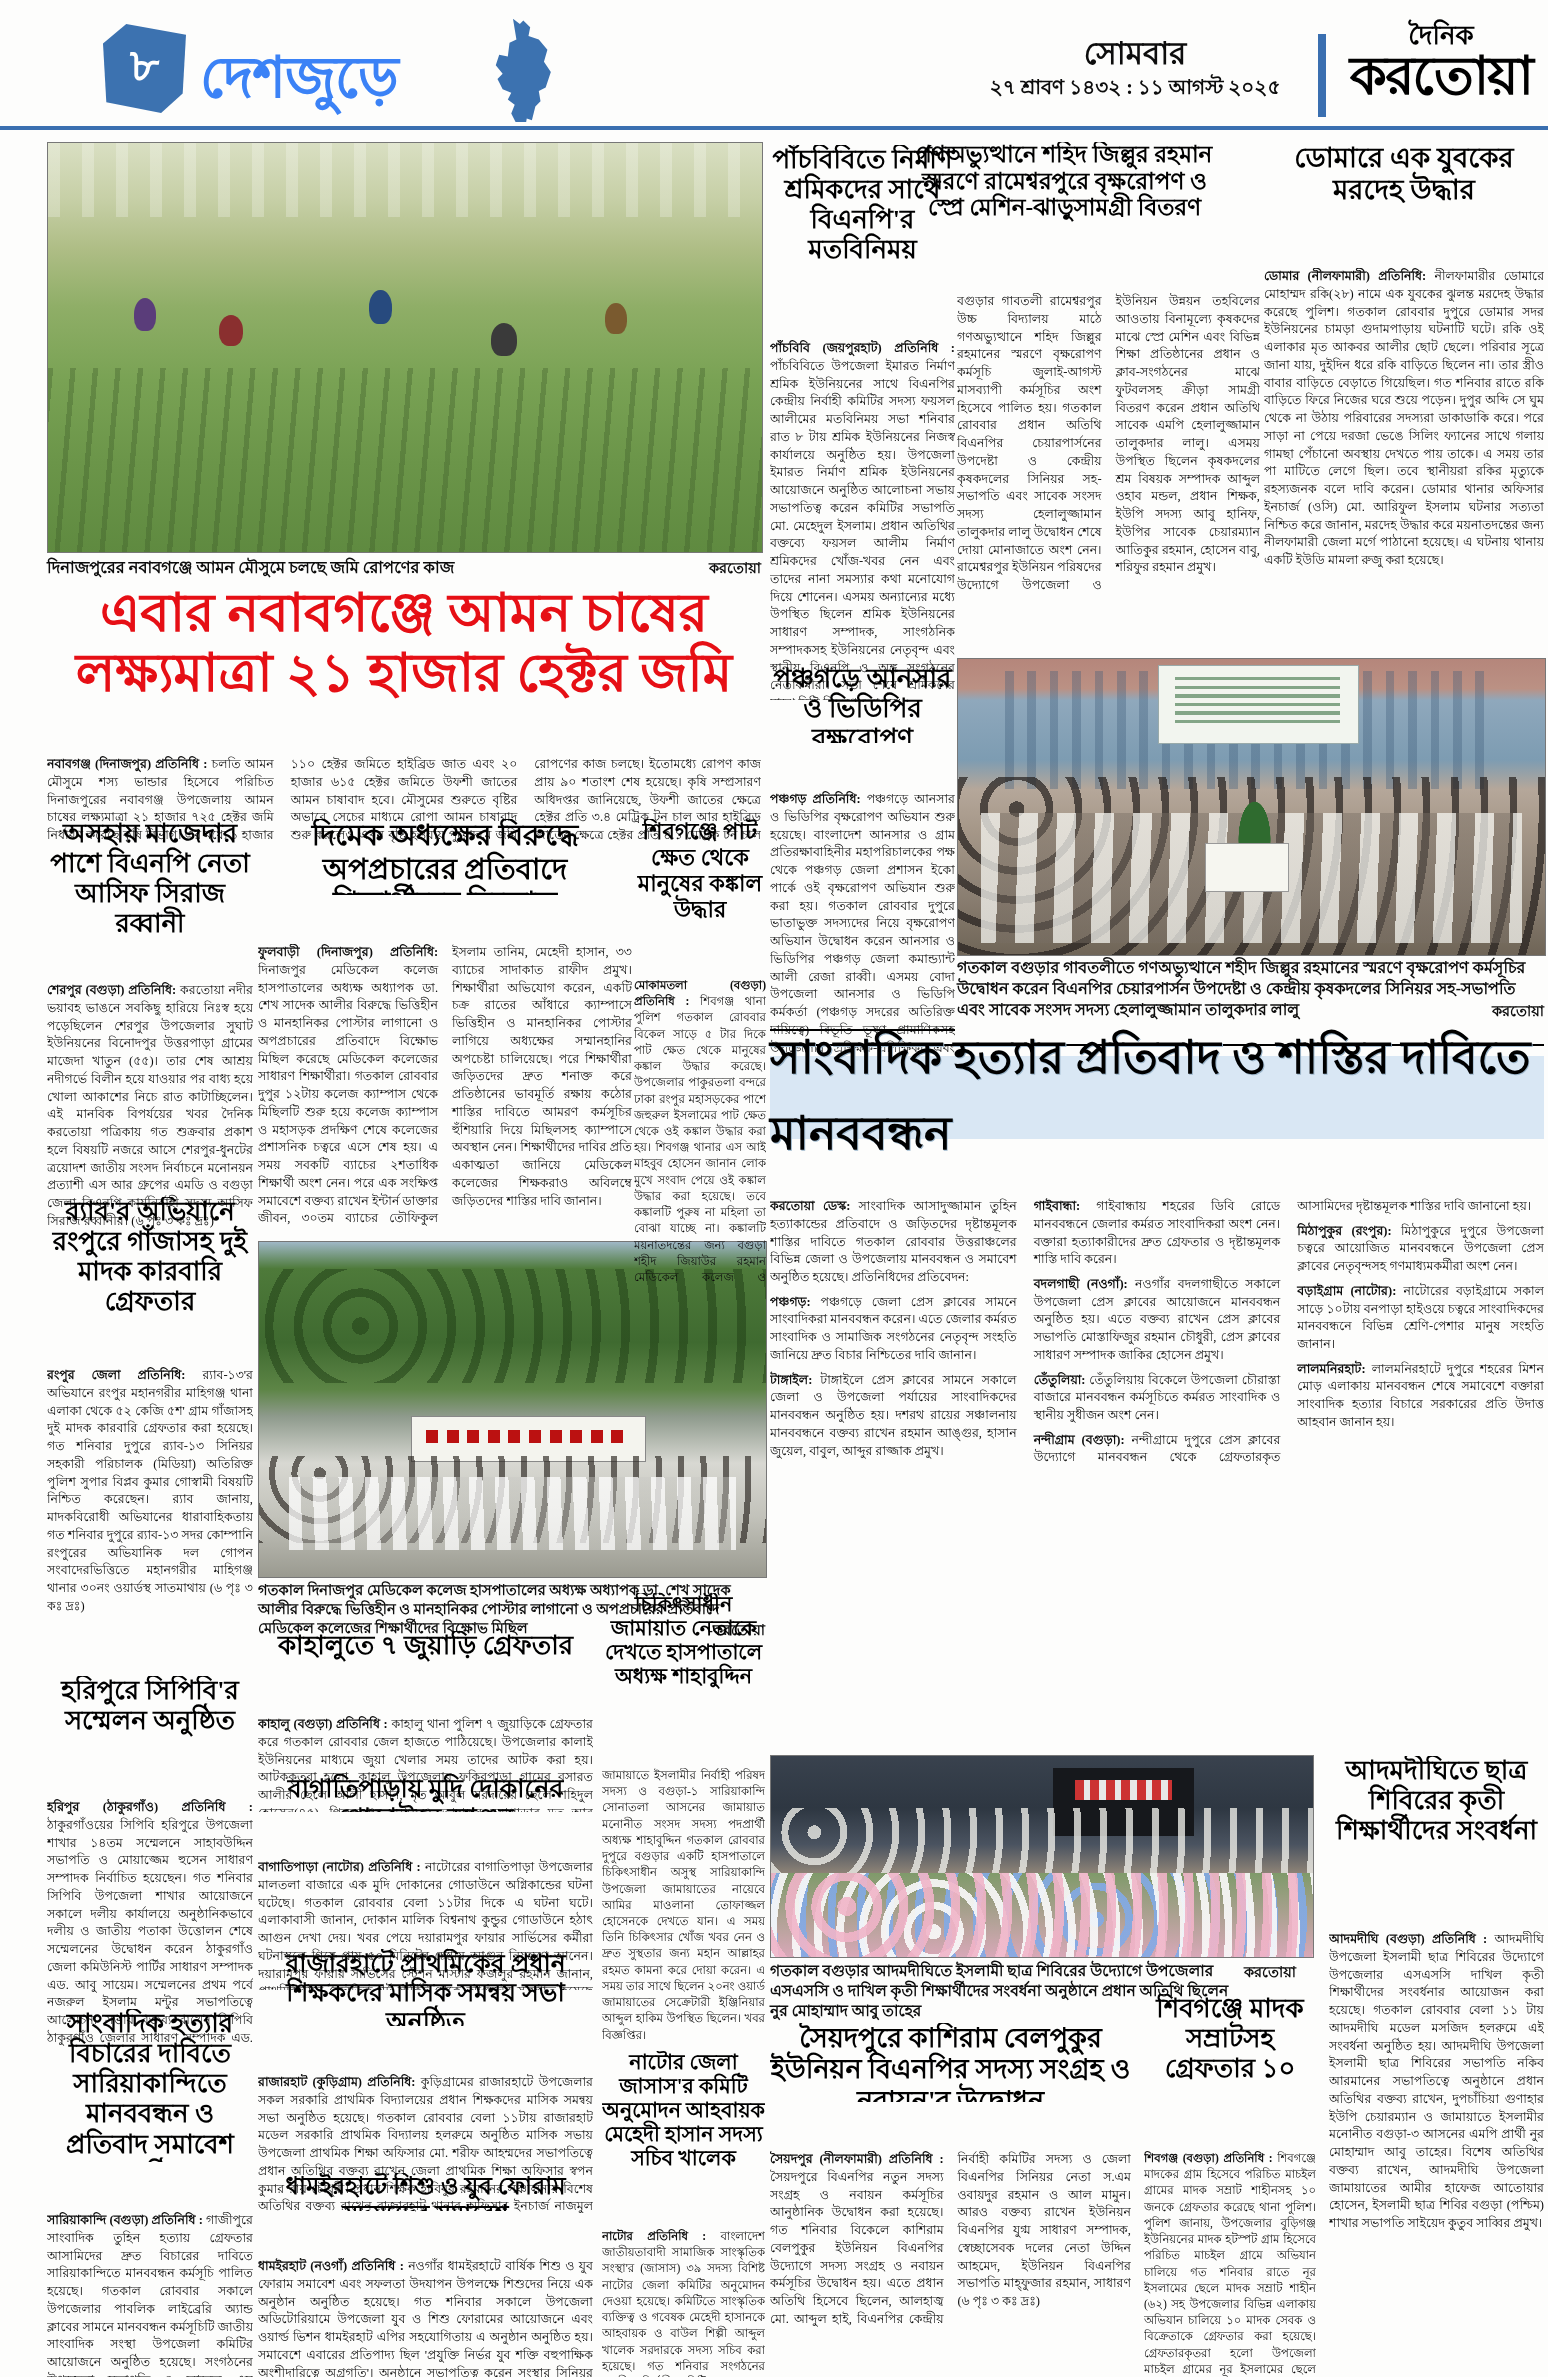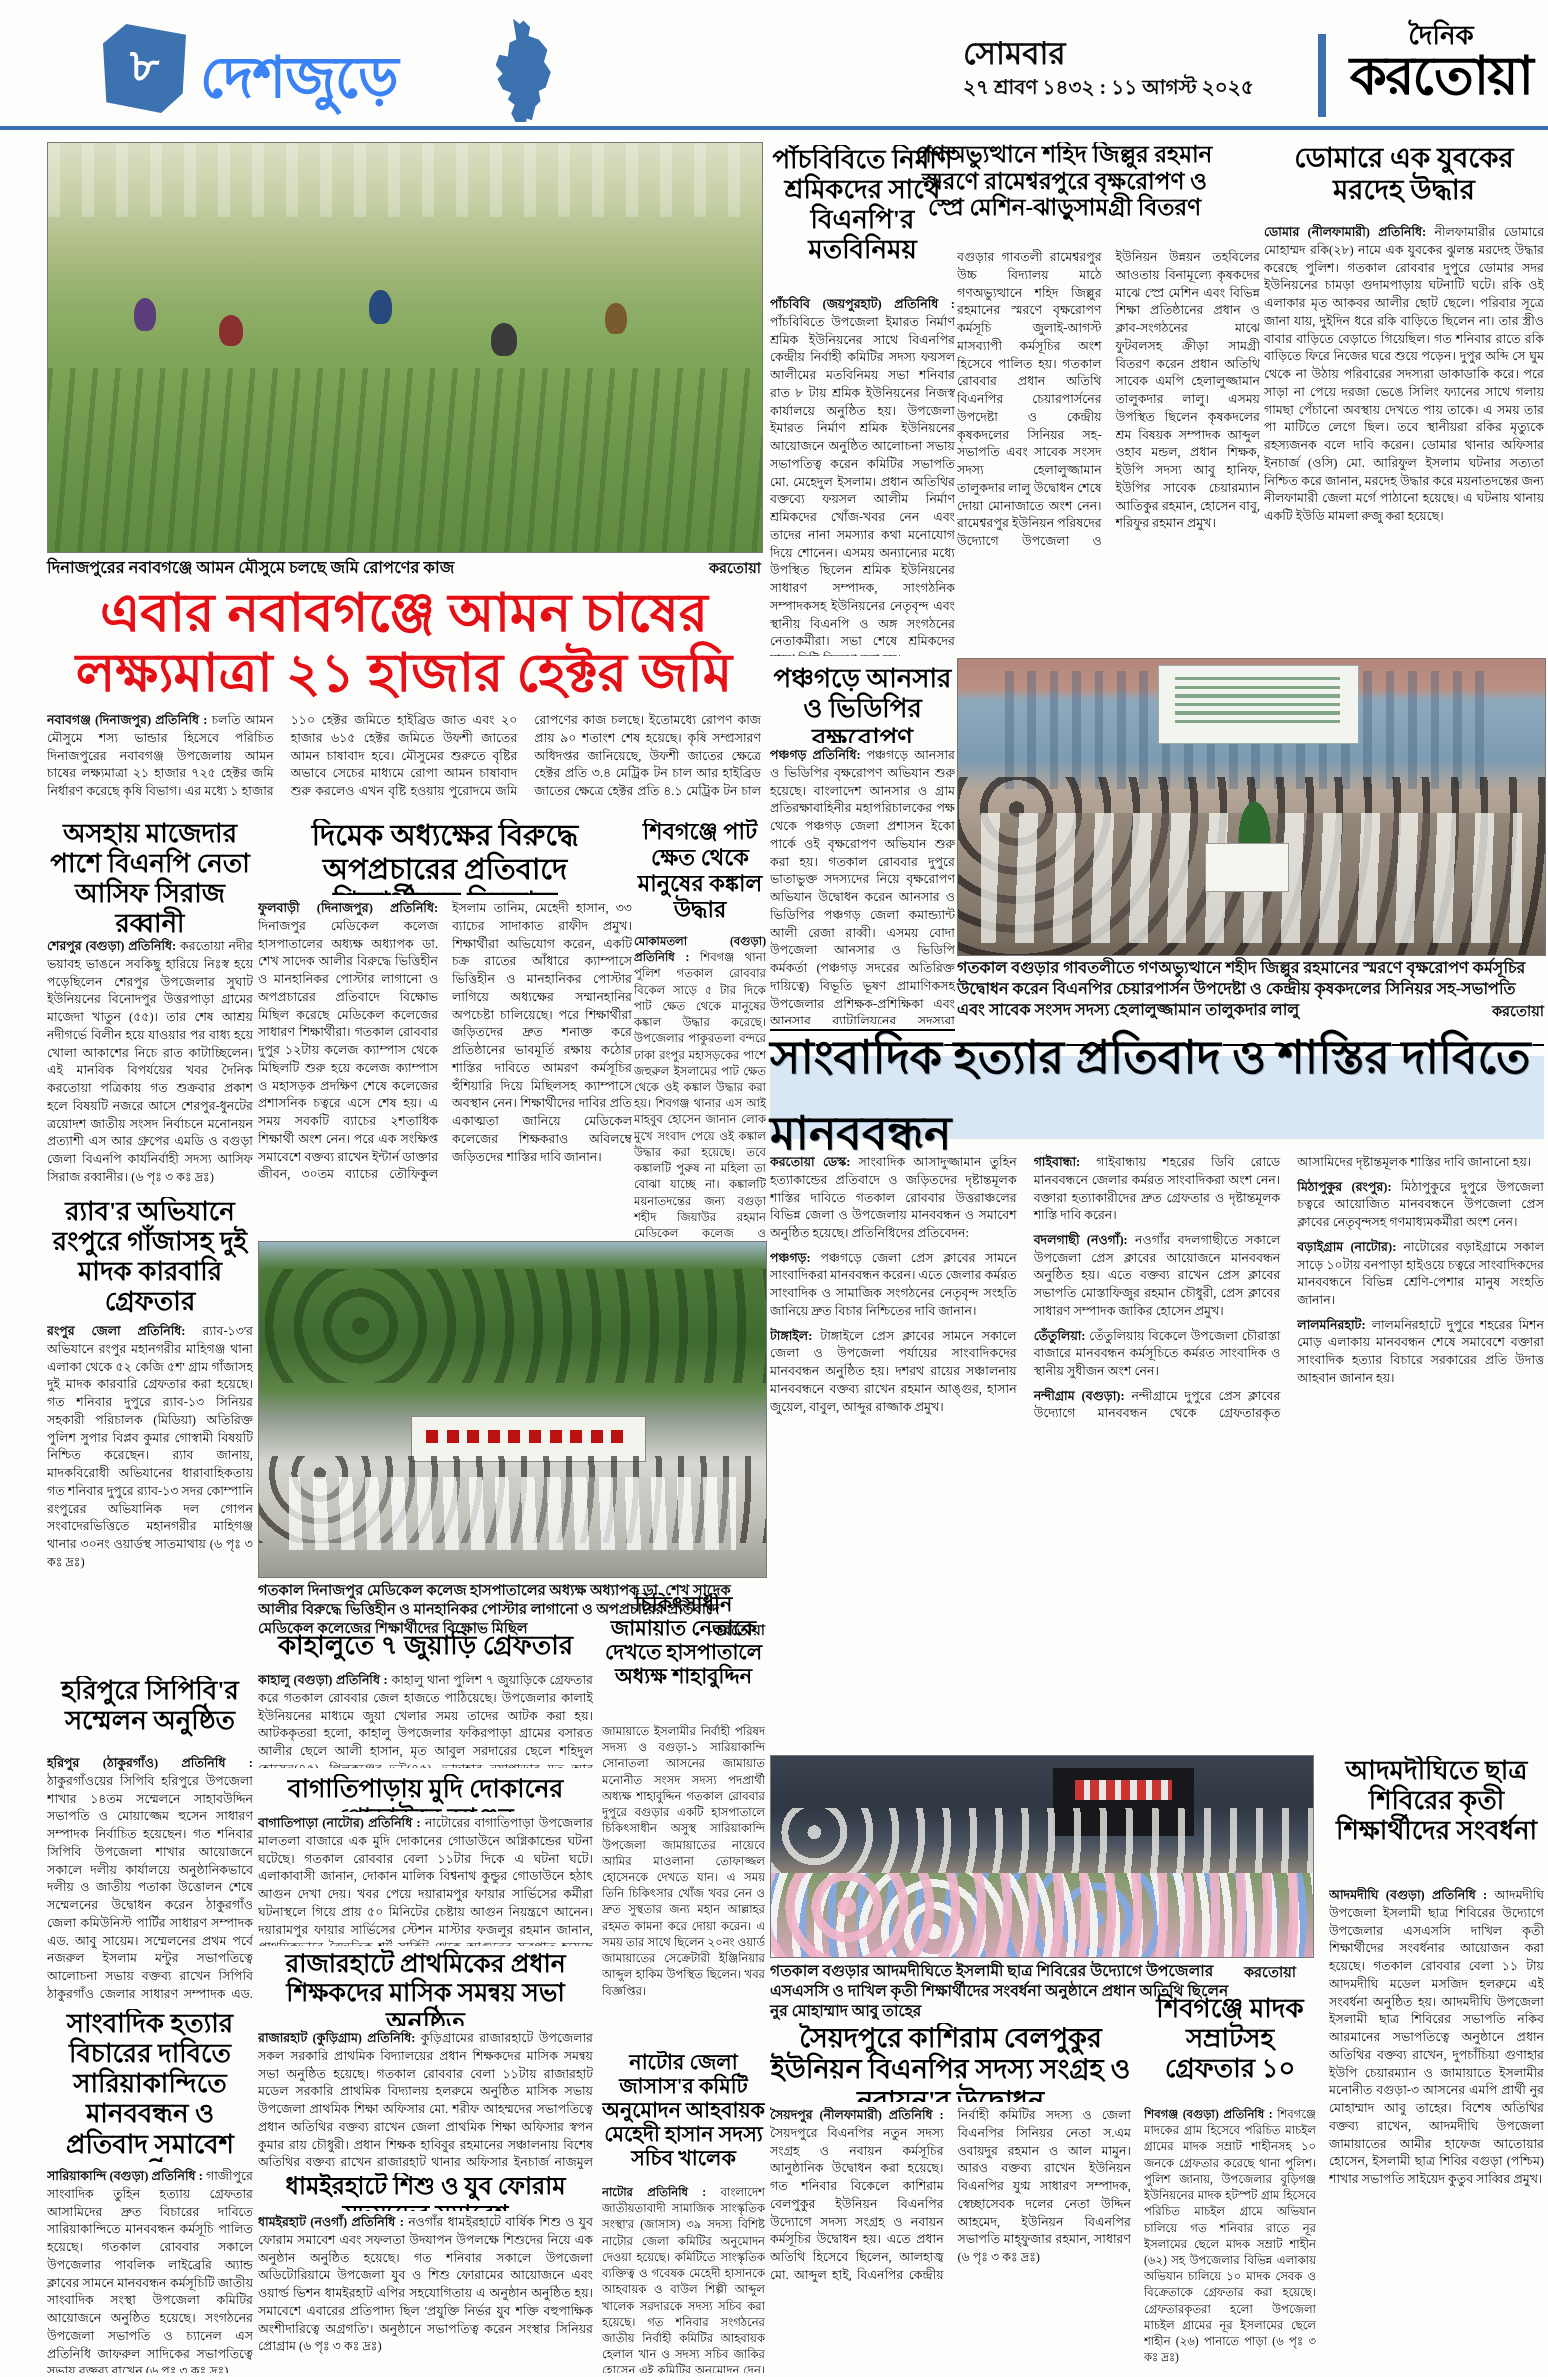--- a/index.html
+++ b/index.html
@@ -8,31 +8,31 @@
   .abs{position:absolute;}
   
   .mast-rule{left:0;top:126px;width:1548px;height:4.3px;background:#3a6fb0;}
   .hex{left:103px;top:24px;width:83px;height:89px;background:#3c72b0;
        clip-path:polygon(28% 0,100% 12%,96% 78%,70% 100%,4% 88%,0 22%);
        display:flex;align-items:center;justify-content:center;color:#fff;
        font-size:45px;font-weight:700;}
   .brandword{left:200px;top:34px;font-size:57px;font-weight:700;color:#3b82f6;
        font-family:"DejaVu Sans",sans-serif;letter-spacing:-0.9px;}
   .mapicon{left:482px;top:17px;}
-  .dateblk{left:963px;top:36px;width:344px;text-align:left;}
+  .dateblk{left:963px;top:36px;width:344px;text-align:center;}
   .dateblk .wd{font-size:31px;font-weight:700;line-height:1.15;}
   .dateblk .dt{font-size:20px;font-weight:600;}
   .vbar{left:1318px;top:34px;width:7.7px;height:83px;background:#3a6fb0;}
   .paperbrand{left:1338px;top:22.4px;width:206px;text-align:center;color:#000;
        font-family:"DejaVu Sans",sans-serif;}
   .paperbrand .t1{font-size:26px;font-weight:900;line-height:1;}
   .paperbrand .t2{font-size:53px;font-weight:900;letter-spacing:-1.7px;line-height:1.05;}
   
   .h2{font-weight:700;text-align:center;line-height:1.16;color:#000;overflow:hidden;}
-  .body{font-size:12.5px;line-height:1.42;text-align:justify;overflow:hidden;}
+  .body{font-size:12.5px;line-height:1.42;text-align:justify;overflow:hidden;margin-top:44px;}
   .body.sm{font-size:11.6px;line-height:1.4;}
   .dl{font-weight:700;}
   .cap{font-size:16.3px;font-weight:600;line-height:1.3;}
   .credit{font-size:14.6px;font-weight:600;}
   .cols2{column-count:2;column-gap:13.8px;}
   .cols3{column-count:3;column-gap:17px;}
   .hr{background:#000;height:1.7px;}
   .photo{overflow:hidden;border:0.9px solid #777;}
   .ph{position:absolute;display:block;}
   

